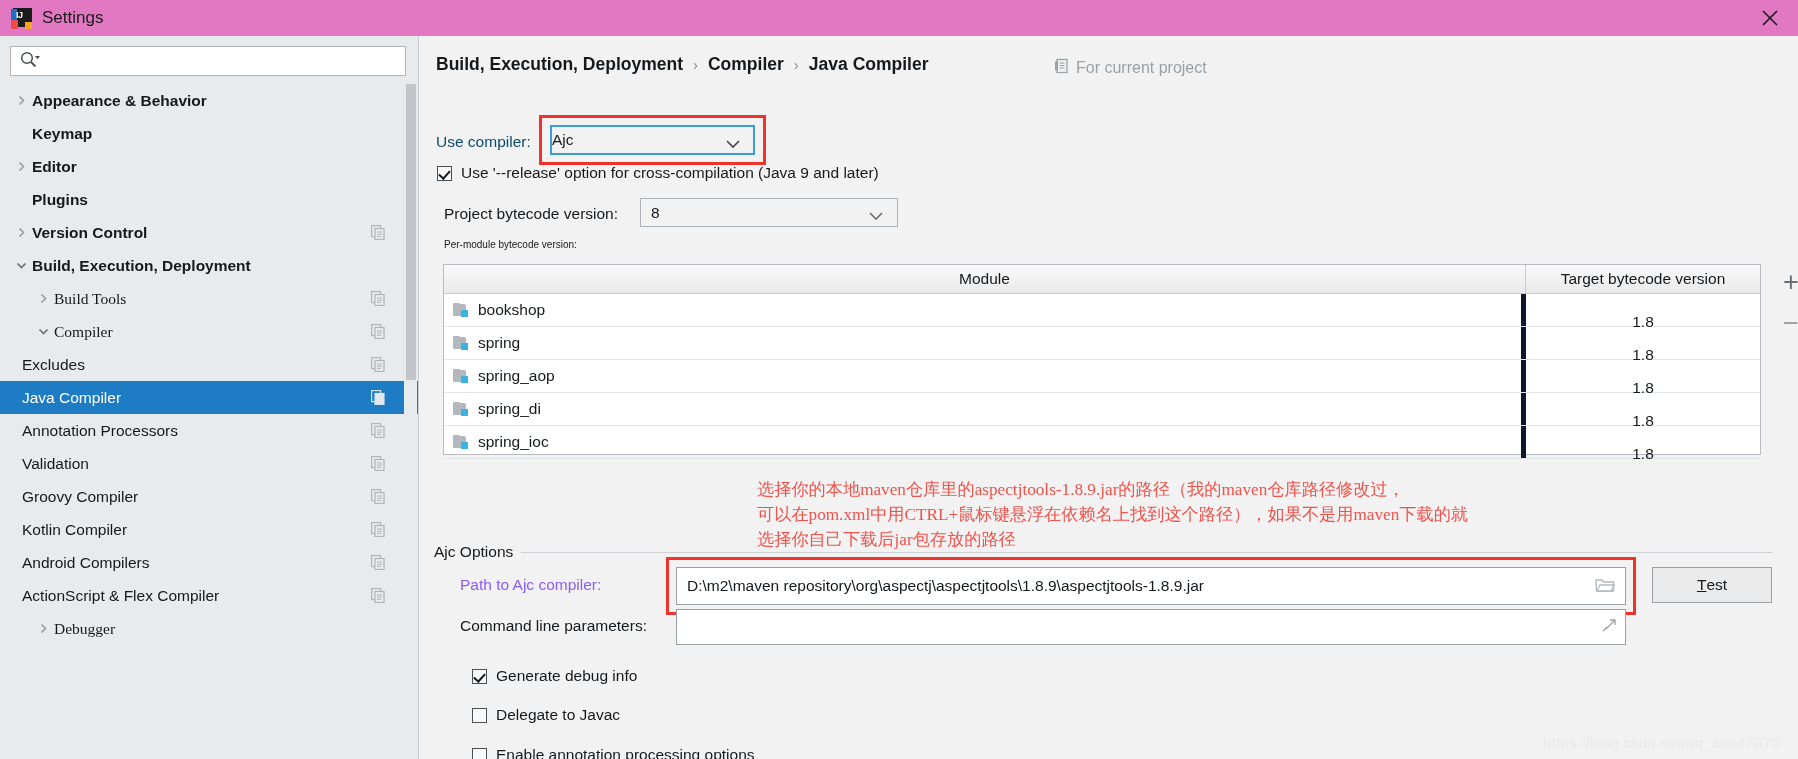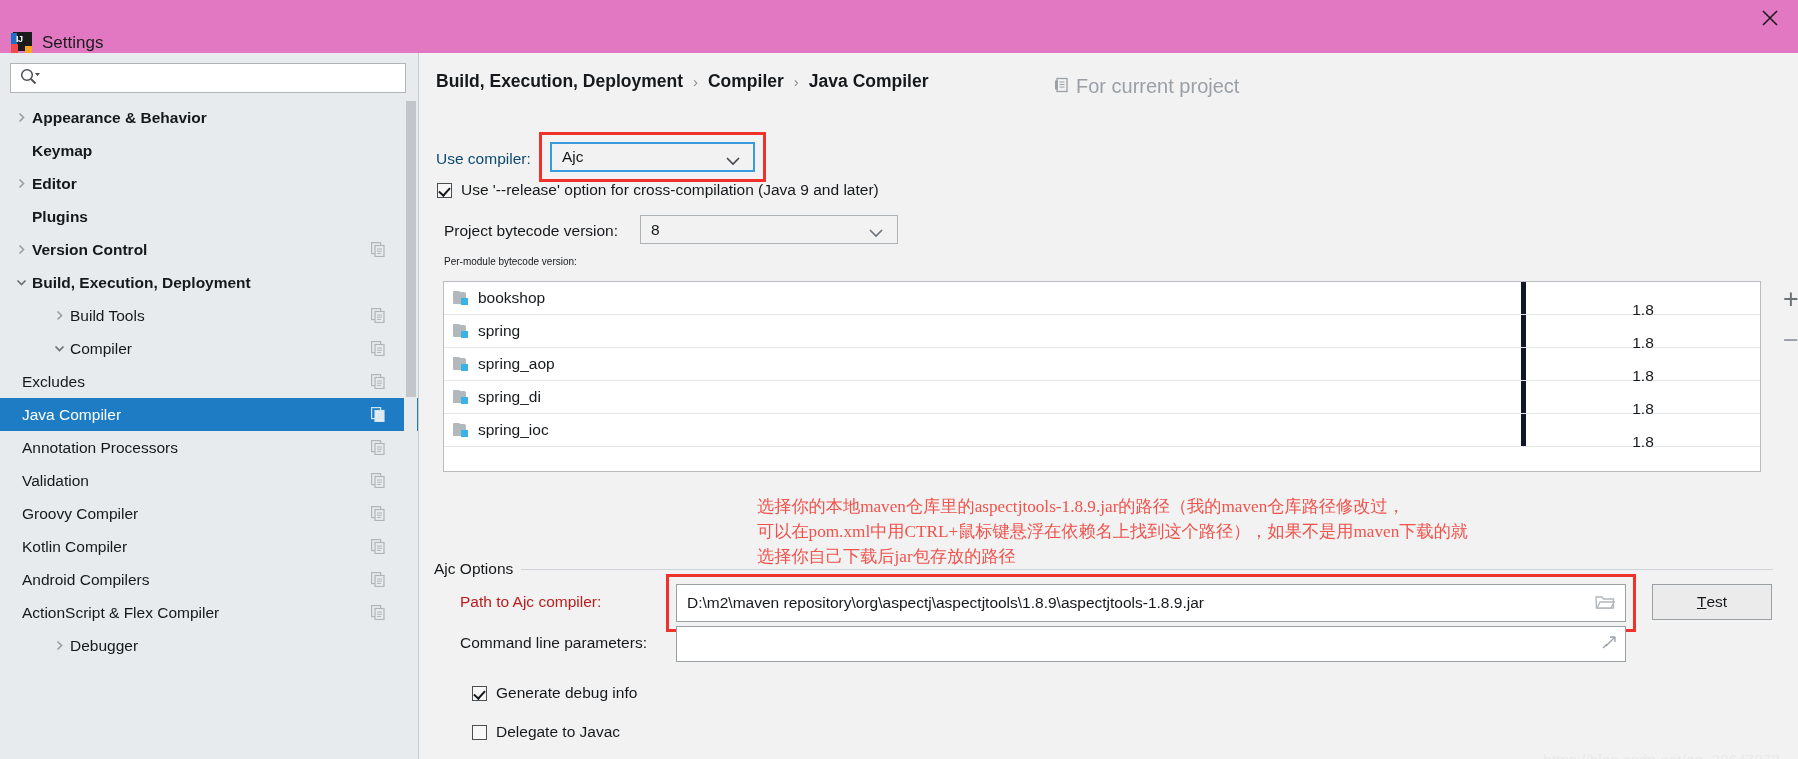--- a/index.html
+++ b/index.html
@@ -5,22 +5,22 @@
   * { box-sizing: border-box; margin: 0; padding: 0; }
   html, body {
     width: 1798px; height: 759px;
     font-family: "Liberation Sans", sans-serif;
     background: #f2f2f2;
     overflow: hidden;
   }
 
   
   #titlebar {
-    height: 53px; background: #e07ac4;
-    display: flex; align-items: flex-end; position: relative;
+    height: 36px; background: #e07ac4;
+    display: flex; align-items: center; position: relative;
   }
   #titlebar.pinkbar { background: #e378c2; }
   .ij-logo {
     width: 21px; height: 21px; margin-left: 11px; margin-right: 10px;
     position: relative; flex: none;
   }
   .ij-logo .sq { position: absolute; left: 2px; top: 0px; width: 19px; height: 19px;
     background: #1b1b1b; }
   .ij-logo .blue { position: absolute; left: 0px; top: 1px; width: 6px; height: 12px;
     background: #1e6ec8; }
@@ -67,21 +67,21 @@
     position: relative; cursor: pointer; user-select: none;
   }
   .tree-row .arrow {
     width: 22px; flex: none; display: flex; align-items: center; justify-content: center;
   }
   .tree-row .label {
     font-size: 15.5px; color: #16191c; white-space: nowrap;
   }
   .tree-row.lvl0 .label { font-weight: bold; }
   .tree-row.lvl0 { padding-left: 10px; }
-  .tree-row.lvl1 { padding-left: 48px; }
+  .tree-row.lvl1 { padding-left: 32px; font-family: Liberation Serif, serif; }
   .tree-row.lvl2 { }
   .tree-row.lvl2 .label { font-weight: normal; }
   .tree-row.lvl1 .label { font-weight: normal; }
   .tree-row.noarrow .arrow { visibility: hidden; }
   .tree-row.selected { background: #1d7cc4; }
   .tree-row.selected .label { color: #ffffff; }
   .copy-icon { position: absolute; right: 33px; top: 9px; }
 
   
   #side-scrollbar {
@@ -96,32 +96,32 @@
   
   #main { flex: 1; background: #f2f2f2; position: relative; overflow: hidden; }
 
   #breadcrumb-row {
     position: absolute; left: 17px; top: 18px; display: flex; align-items: baseline;
   }
   #breadcrumb-row .crumb { font-size: 17.5px; font-weight: bold; color: #16191c; }
   #breadcrumb-row .sep { font-size: 15px; color: #8a8f94; margin: 0 10px; }
   #for-project {
     position: absolute; left: 635px; top: 22px;
-    font-size: 20px; color: #9aa0a6; display: flex; align-items: center;
+    font-size: 16px; color: #9aa0a6; display: flex; align-items: center;
   }
   #for-project .pico { margin-right: 7px; }
 
   .row { position: absolute; display: flex; align-items: center; }
 
   #use-compiler-label { left: 17px; top: 97px; font-size: 15.5px; color: #0c4a6e; }
   #compiler-select {
     position: absolute; left: 131px; top: 89px;
     width: 205px; height: 30px; background: #f2f2f2;
     border: 2px solid #3a9ade;
-    display: flex; align-items: center; padding-left: 10px;
+    display: flex; align-items: center; padding-left: 0;
     font-size: 15.5px; color: #16191c; cursor: pointer;
   }
   #compiler-select .chev { position: absolute; right: 12px; top: 9px; }
   #redbox-compiler {
     position: absolute; left: 120px; top: 79px; width: 227px; height: 50px;
     border: 3px solid #f0322c; pointer-events: none;
   }
 
   .cb-row { position: absolute; display: flex; align-items: center; cursor: pointer; }
   .cbox {
@@ -196,21 +196,21 @@
   }
 
   
   #ajc-legend {
     position: absolute; left: 15px; top: 507px; font-size: 15.5px; color: #16191c;
     background: #f2f2f2; padding-right: 8px; z-index: 2;
   }
   #ajc-line {
     position: absolute; left: 97px; top: 516px; right: 25px; height: 1px; background: #cfd3d7;
   }
-  #path-label { position: absolute; left: 41px; top: 540px; font-size: 15.5px; color: #b91c1c; }
+  #path-label { position: absolute; left: 41px; top: 540px; font-size: 15.5px; color: #8b5cf6; }
   #path-field {
     position: absolute; left: 257px; top: 531px; width: 950px; height: 38px;
     background: #fff; border: 1px solid #9ba0a5;
     display: flex; align-items: center; padding: 0 10px;
   }
   #path-value {
     flex: 1; font-size: 15.5px; color: #16191c; white-space: nowrap; overflow: hidden;
   }
   #path-browse { flex: none; margin-left: 6px; cursor: pointer; }
   #redbox-path {
@@ -480,20 +480,24 @@
       <span class="chev">
         <svg width="16" height="12" viewBox="0 0 16 12">
             <path d="M2 3 L8 9 L14 3" fill="none" stroke="#6c7176" stroke-width="1.6"></path>
           </svg>
       </span>
     </div>
 
     <div id="permodule-label">Per-module bytecode version:</div>
 
     <div id="module-table">
+      <div id="table-head">
+        <div class="th c1">Module</div>
+        <div class="th c2">Target bytecode version</div>
+      </div>
       <div id="table-body">
           <div class="trow">
             <div class="c1">
               <span class="mod-icon">
                 <span class="f1"></span>
                 <span class="f2"></span>
                 <span class="blu"></span>
               </span>
               <span>bookshop</span>
             </div>

